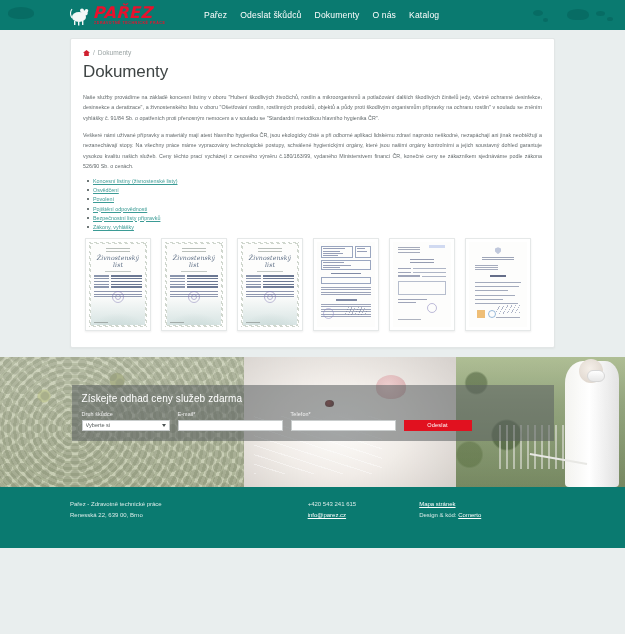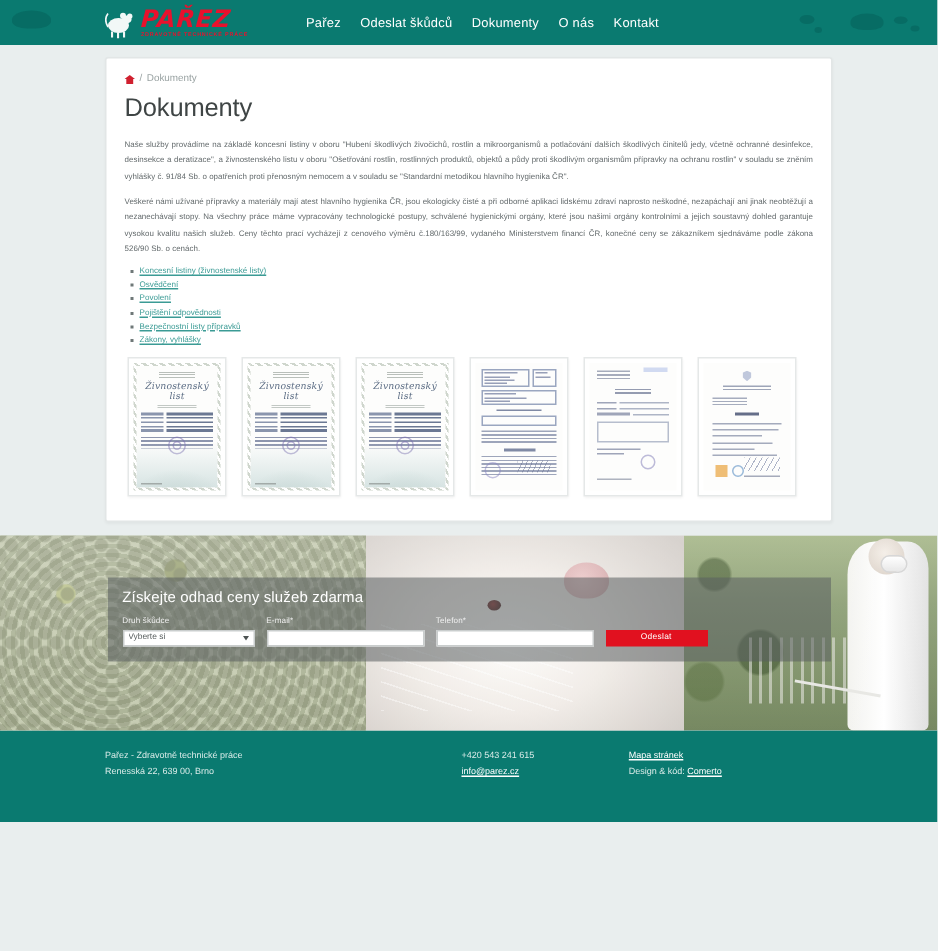--- a/index.html
+++ b/index.html
@@ -609,21 +609,21 @@
       <span class="logo-text">
         <span class="logo-word">PAŘEZ</span>
         <span class="logo-sub">ZDRAVOTNĚ TECHNICKÉ PRÁCE</span>
       </span>
     </div>
     <nav class="nav">
       <a href="#">Pařez</a>
       <a href="#">Odeslat škůdců</a>
       <a href="#">Dokumenty</a>
       <a href="#">O nás</a>
-      <a href="#">Kontakt</a>
+      <a href="#">Katalog</a>
     </nav>
   </div>
 </div>
 
 <div class="page">
   <div class="card">
 
     <div class="breadcrumb">
       <span class="home-icon">
         <svg width="7" height="6" viewBox="0 0 7 6">

